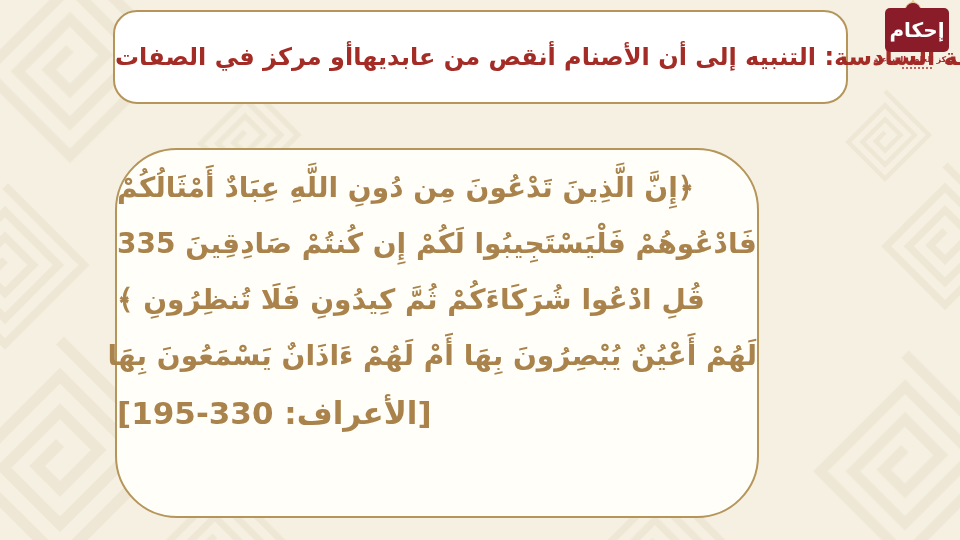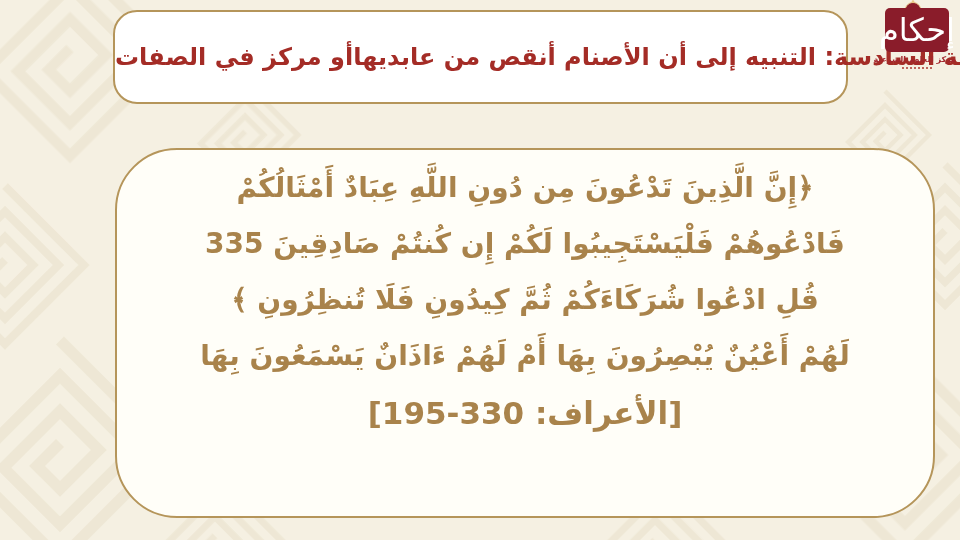--- a/index.html
+++ b/index.html
@@ -58,22 +58,22 @@
     left: 7px; top: 8px;
     width: 64px; height: 44px;
     background: #8A1C2A;
     border-radius: 5px;
     display: flex;
     align-items: center;
     justify-content: center;
   }
   .logo-square span {
     color: #FFFFFF;
-    font-weight: normal;
-    font-size: 32px;
+    font-weight: bold;
+    font-size: 20px;
     line-height: 24px;
     direction: rtl;
   }
   .logo-tagline {
     position: absolute;
     left: 0; top: 55px;
     width: 78px;
     text-align: right;
     color: #A3262D;
     font-weight: bold;
@@ -85,28 +85,28 @@
     position: absolute;
     left: 24px; top: 67px;
     width: 30px; height: 0;
     border-top: 2px dotted #B0433C;
     opacity: .8;
   }
   
   .verse-box {
     position: absolute;
     left: 115px; top: 148px;
-    width: 820px; height: 370px;
+    width: 644px; height: 370px;
     background: #FFFEF8;
     border: 2px solid #B5955A;
     border-radius: 62px;
     box-sizing: border-box;
     padding-top: 10px;
     direction: rtl;
-    text-align: center;
+    text-align: left;
   }
   .verse-line {
     color: #A9834B;
     font-weight: bold;
     font-size: 28px;
     line-height: 56px;
     white-space: nowrap;
   }
   .verse-ref {
     color: #A9834B;

